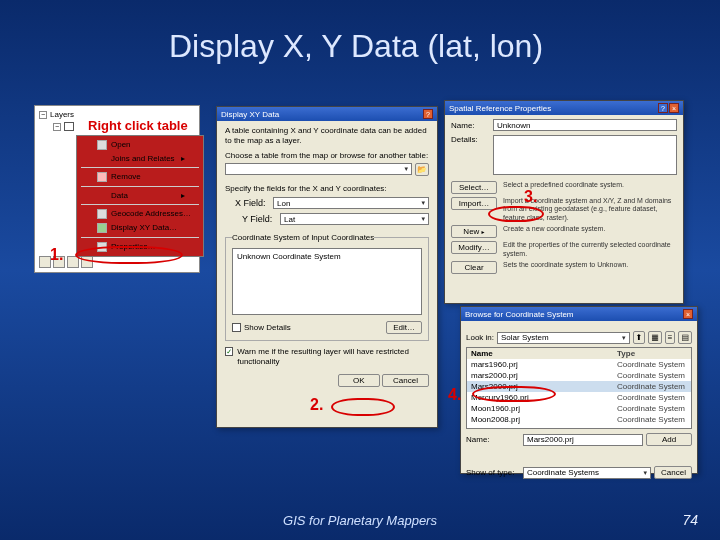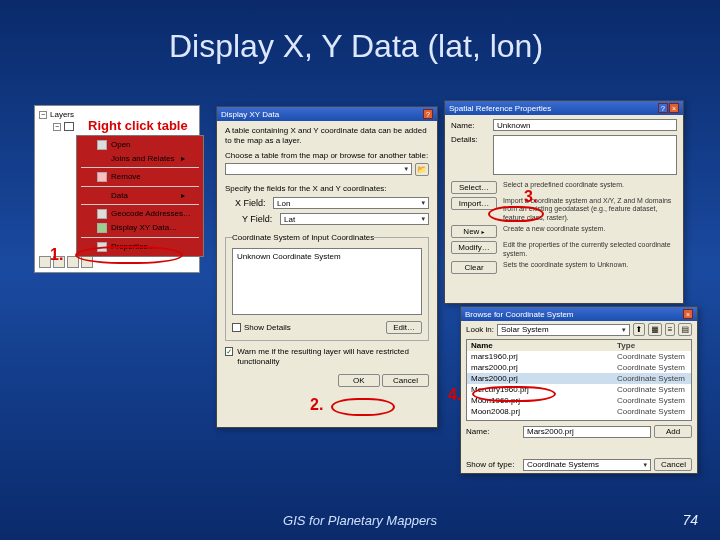--- a/index.html
+++ b/index.html
@@ -265,21 +265,21 @@
       </div>
     </div>
   </div>
 </div>
 
 <div class="win" style="left:460px;top:306px;width:238px;height:168px;">
   <div class="titlebar">
     <span>Browse for Coordinate System</span>
     <span class="xbtn">×</span>
   </div>
-  <div style="padding:2px 5px;">
+  <div style="padding:10px 5px;">
     <div style="display:flex;align-items:center;gap:3px;">
       <span style="font-size:8px;">Look in:</span>
       <div class="field" style="flex:1;gap:34px;">
           <span>Solar System</span>
           <span class="arrow">▾</span>
         </div>
       <span class="btn" style="padding:1px 2px;">⬆</span>
       <span class="btn" style="padding:1px 2px;">▦</span>
       <span class="btn" style="padding:1px 2px;">≡</span>
       <span class="btn" style="padding:1px 2px;">▤</span>
@@ -312,21 +312,21 @@
       <div class="row">
           <span>Moon2008.prj</span>
           <span>Coordinate System</span>
         </div>
     </div>
     <div style="display:flex;align-items:center;gap:3px;margin-top:4px;">
       <span style="font-size:8px;width:54px;">Name:</span>
       <div class="field" style="flex:1;">
           <span>Mars2000.prj</span>
         </div>
-      <span class="btn" style="width:38px;">Add</span>
+      <span class="btn" style="width:46px;">Add</span>
     </div>
     <div style="display:flex;align-items:center;gap:3px;margin-top:20px;">
       <span style="font-size:8px;width:54px;">Show of type:</span>
       <div class="field" style="flex:1;">
           <span>Coordinate Systems</span>
           <span class="arrow">▾</span>
         </div>
       <span class="btn" style="width:38px;">Cancel</span>
     </div>
   </div>

